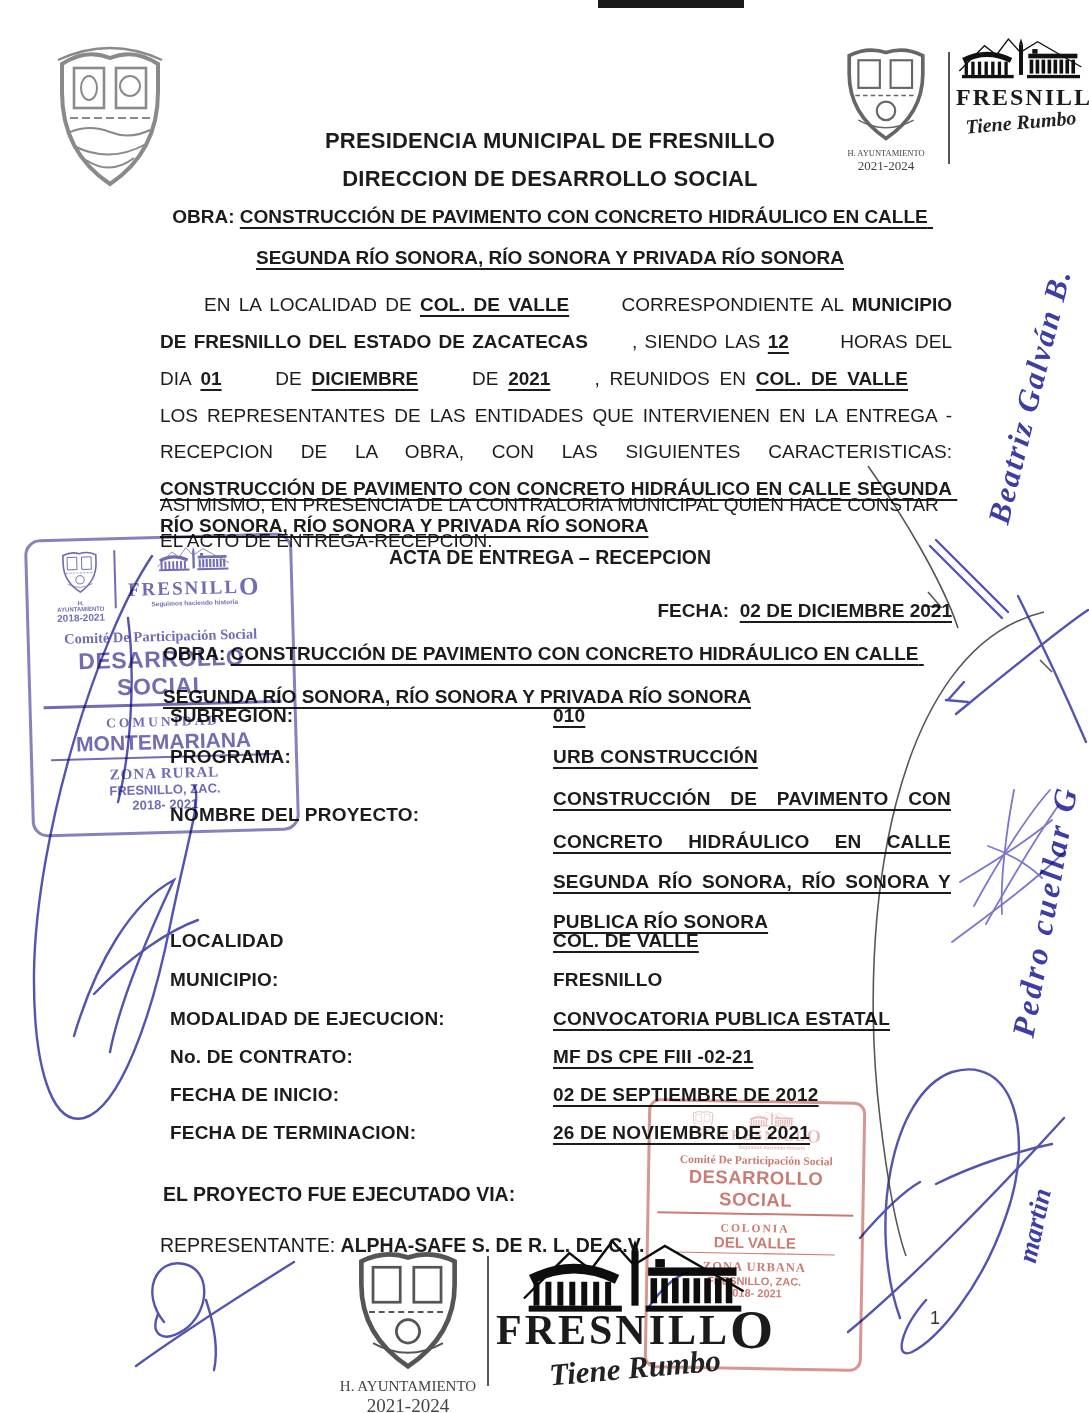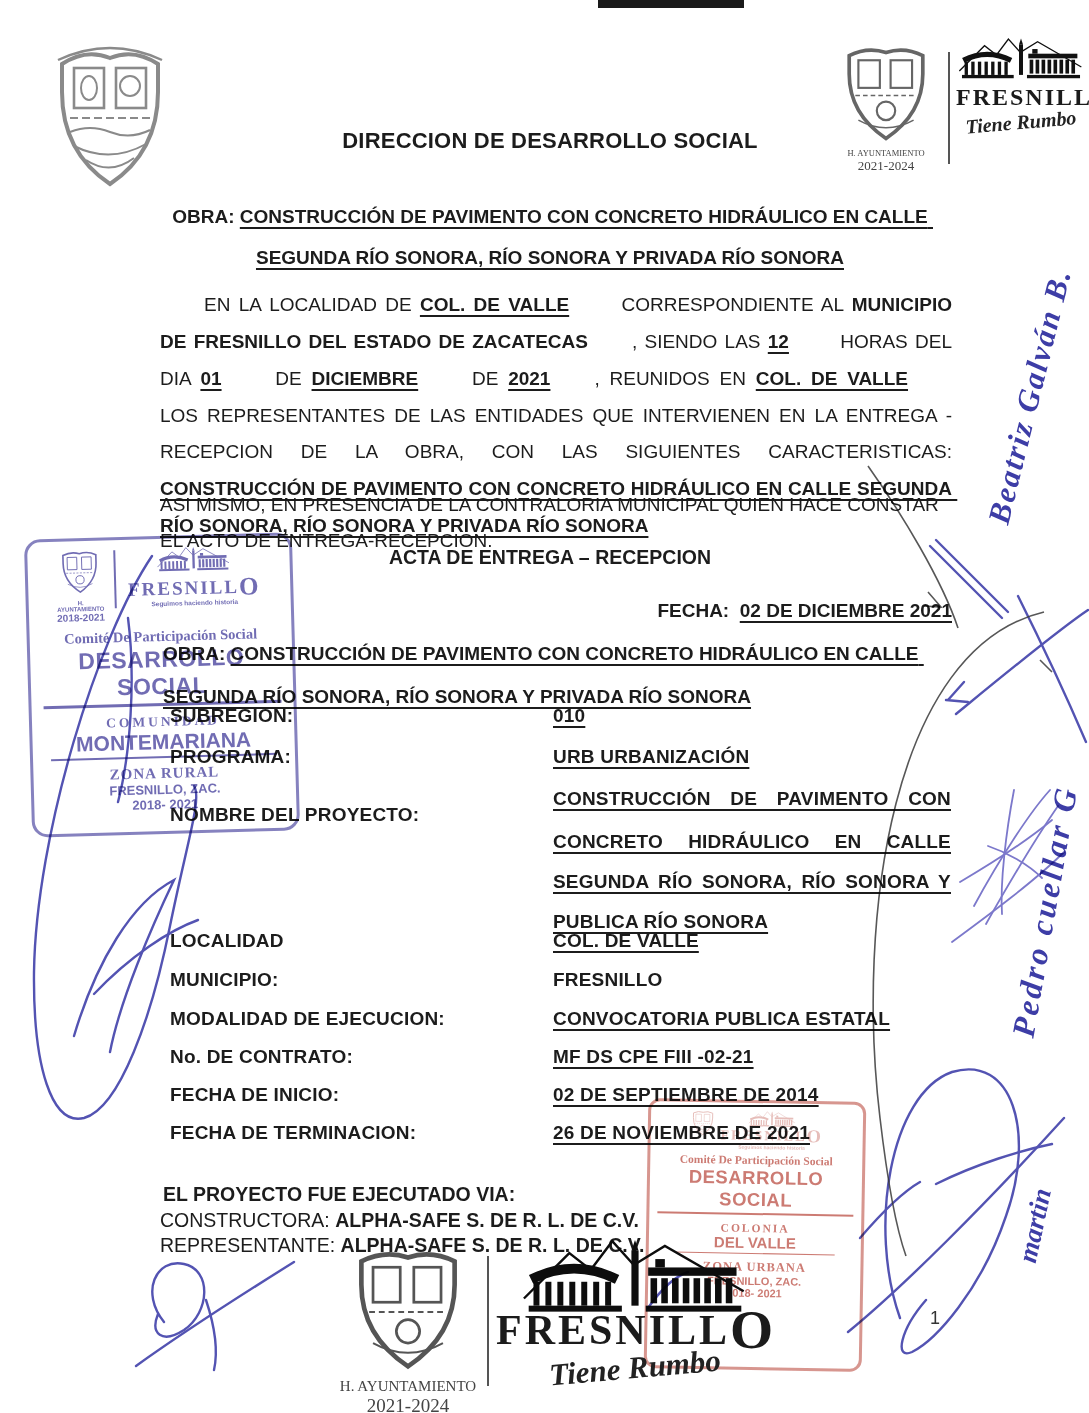--- a/index.html
+++ b/index.html
@@ -128,66 +128,66 @@
     <svg style="display:block;margin:0 auto;color:#111;" width="126" height="50" viewBox="0 0 190 72">
         <use href="#sym-monuments"></use>
       </svg>
     <div class="fres-word center" style="font-size:24px;">
       <span>FRESNILL</span>
     </div>
     <div class="script center" style="font-size:20px;">Tiene Rumbo</div>
   </div>
 
   <div class="abs title-block">
+    <div>PRESIDENCIA MUNICIPAL DE FRESNILLO</div>
     <div>DIRECCION DE DESARROLLO SOCIAL</div>
   </div>
   <div class="abs obra-head rich"><span>OBRA: </span><span class="u">CONSTRUCCIÓN DE PAVIMENTO CON CONCRETO HIDRÁULICO EN CALLE SEGUNDA RÍO SONORA, RÍO SONORA Y PRIVADA RÍO SONORA</span></div>
 
   <div class="abs p1 rich"><span class="sr">EN LA LOCALIDAD DE </span><span class="sbu">COL. DE VALLE</span><span class="sr"> CORRESPONDIENTE AL </span><span class="sb">MUNICIPIO DE FRESNILLO DEL ESTADO DE ZACATECAS</span><span class="sr">, SIENDO LAS </span><span class="sbu">12</span><span class="sr"> HORAS DEL DIA </span><span class="sbu">01</span><span class="sr"> DE </span><span class="sbu">DICIEMBRE</span><span class="sr"> DE </span><span class="sbu">2021</span><span class="sr">, REUNIDOS EN </span><span class="sbu">COL. DE VALLE</span><span class="sr">  LOS REPRESENTANTES DE LAS ENTIDADES QUE INTERVIENEN EN LA ENTREGA - RECEPCION DE LA OBRA, CON LAS SIGUIENTES CARACTERISTICAS: </span><span class="sbu">CONSTRUCCIÓN DE PAVIMENTO CON CONCRETO HIDRÁULICO EN CALLE SEGUNDA RÍO SONORA, RÍO SONORA Y PRIVADA RÍO SONORA</span></div>
 
   <div class="abs p2">ASI MISMO, EN PRESENCIA DE LA CONTRALORIA MUNICIPAL QUIEN HACE CONSTAR EL ACTO DE ENTREGA-RECEPCION.</div>
 
   <div class="abs acta">ACTA DE ENTREGA – RECEPCION</div>
 
   <div class="abs fecha rich"><span>FECHA:</span><span>&nbsp;&nbsp;</span><span class="u">02 DE DICIEMBRE 2021</span></div>
 
   <div class="abs obra2 rich"><span>OBRA: </span><span class="u">CONSTRUCCIÓN DE PAVIMENTO CON CONCRETO HIDRÁULICO EN CALLE SEGUNDA RÍO SONORA, RÍO SONORA Y PRIVADA RÍO SONORA</span></div>
 
   <div class="dlabel" style="top:705px;">SUBREGION:</div>
   <div class="dval u" style="top:705px;text-align:center;">010</div>
 
   <div class="dlabel" style="top:746px;">PROGRAMA:</div>
-  <div class="dval u" style="top:746px;">URB URBANIZACIÓN</div>
+  <div class="dval u" style="top:746px;">URB CONSTRUCCIÓN</div>
 
   <div class="dlabel" style="top:804px;">NOMBRE DEL PROYECTO:</div>
   <div class="dval u just" style="top:788px;">CONSTRUCCIÓN DE PAVIMENTO CON</div>
   <div class="dval u just" style="top:871px;">SEGUNDA RÍO SONORA, RÍO SONORA Y</div>
   <div class="dval u just" style="top:831px;">CONCRETO HIDRÁULICO EN CALLE</div>
   <div class="dval u" style="top:911px;">PUBLICA RÍO SONORA</div>
 
   <div class="dlabel" style="top:930px;">LOCALIDAD</div>
   <div class="dval u" style="top:930px;">COL. DE VALLE</div>
 
   <div class="dlabel" style="top:969px;">MUNICIPIO:</div>
   <div class="dval" style="top:969px;">FRESNILLO</div>
 
   <div class="dlabel" style="top:1008px;">MODALIDAD DE EJECUCION:</div>
   <div class="dval u" style="top:1008px;">CONVOCATORIA PUBLICA ESTATAL</div>
 
   <div class="dlabel" style="top:1046px;">No. DE CONTRATO:</div>
   <div class="dval u" style="top:1046px;">MF DS CPE FIII -02-21</div>
 
   <div class="dlabel" style="top:1084px;">FECHA DE INICIO:</div>
-  <div class="dval u" style="top:1084px;">02 DE SEPTIEMBRE DE 2014</div>
+  <div class="dval u" style="top:1084px;">02 DE SEPTIEMBRE DE 2012</div>
 
   <div class="dlabel" style="top:1122px;">FECHA DE TERMINACION:</div>
   <div class="dval u" style="top:1122px;">26 DE NOVIEMBRE DE 2021</div>
 
   <div class="abs foot1">EL PROYECTO FUE EJECUTADO VIA:</div>
-  <div class="abs foot2 rich"><span>CONSTRUCTORA: </span><span class="b">ALPHA-SAFE S. DE R. L. DE C.V.</span></div>
   <div class="abs foot3 rich"><span>REPRESENTANTE: </span><span class="b">ALPHA-SAFE S. DE R. L. DE C.V.</span></div>
 
   <div class="stamp stamp-purple z3">
     <div class="st-head">
       <div style="width:52px;">
         <svg width="42" height="48" viewBox="0 0 60 70" style="color:#5550a5;">
             <use href="#sym-shield"></use>
           </svg>
         <div style="font-size:6px;font-weight:bold;">H. AYUNTAMIENTO</div>
         <div style="font-size:10px;font-weight:bold;">2018-2021</div>

